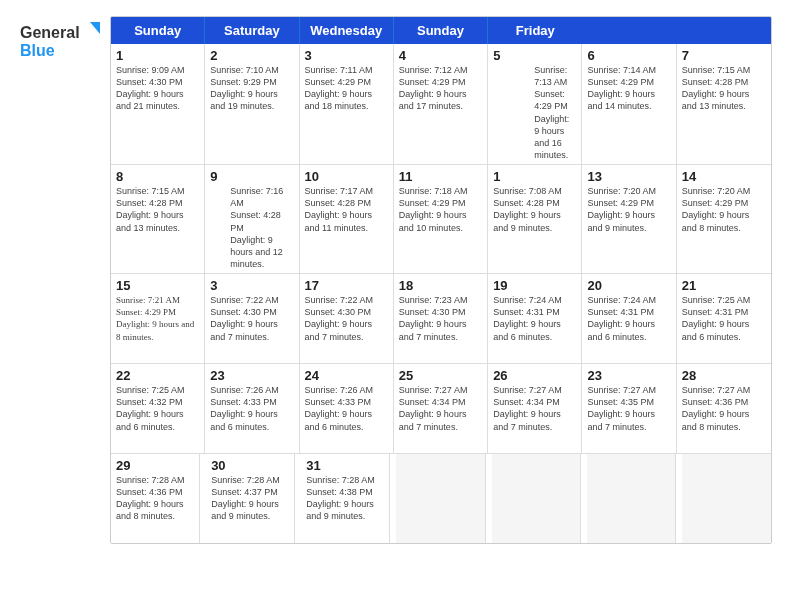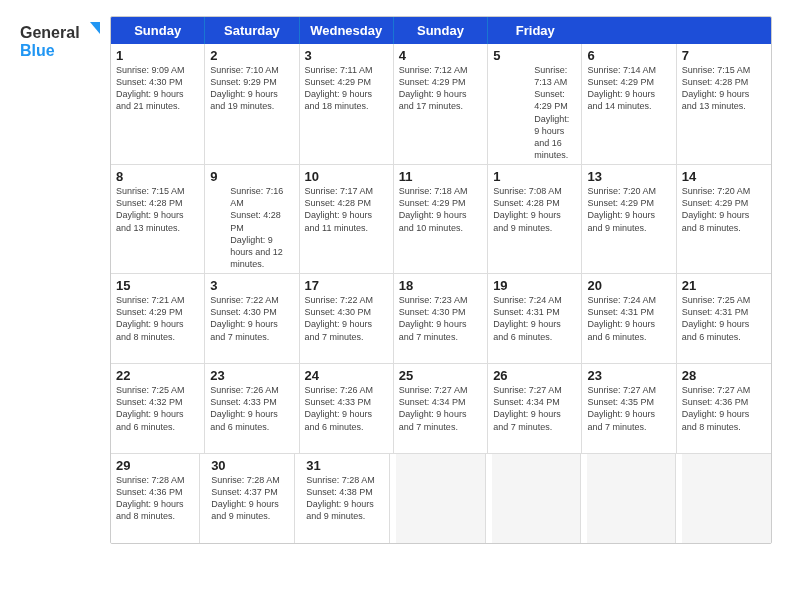--- a/index.html
+++ b/index.html
@@ -209,21 +209,21 @@
           <div class="cal-cell">
             <span class="day-num">14</span>
             <div class="cell-info" style="white-space: pre-line;">Sunrise: 7:20 AM
 Sunset: 4:29 PM
 Daylight: 9 hours and 8 minutes.</div>
           </div>
         </div>
         <div class="cal-row">
           <div class="cal-cell">
             <span class="day-num">15</span>
-            <div class="cell-info" style="white-space: pre-line;">Sunrise: 7:21 AM
+            <div class="cell-info" style="white-space: pre-line; font-family: Liberation Serif, serif;">Sunrise: 7:21 AM
 Sunset: 4:29 PM
 Daylight: 9 hours and 8 minutes.</div>
           </div>
           <div class="cal-cell">
             <span class="day-num">3</span>
             <div class="cell-info" style="white-space: pre-line;">Sunrise: 7:22 AM
 Sunset: 4:30 PM
 Daylight: 9 hours and 7 minutes.</div>
           </div>
           <div class="cal-cell">

